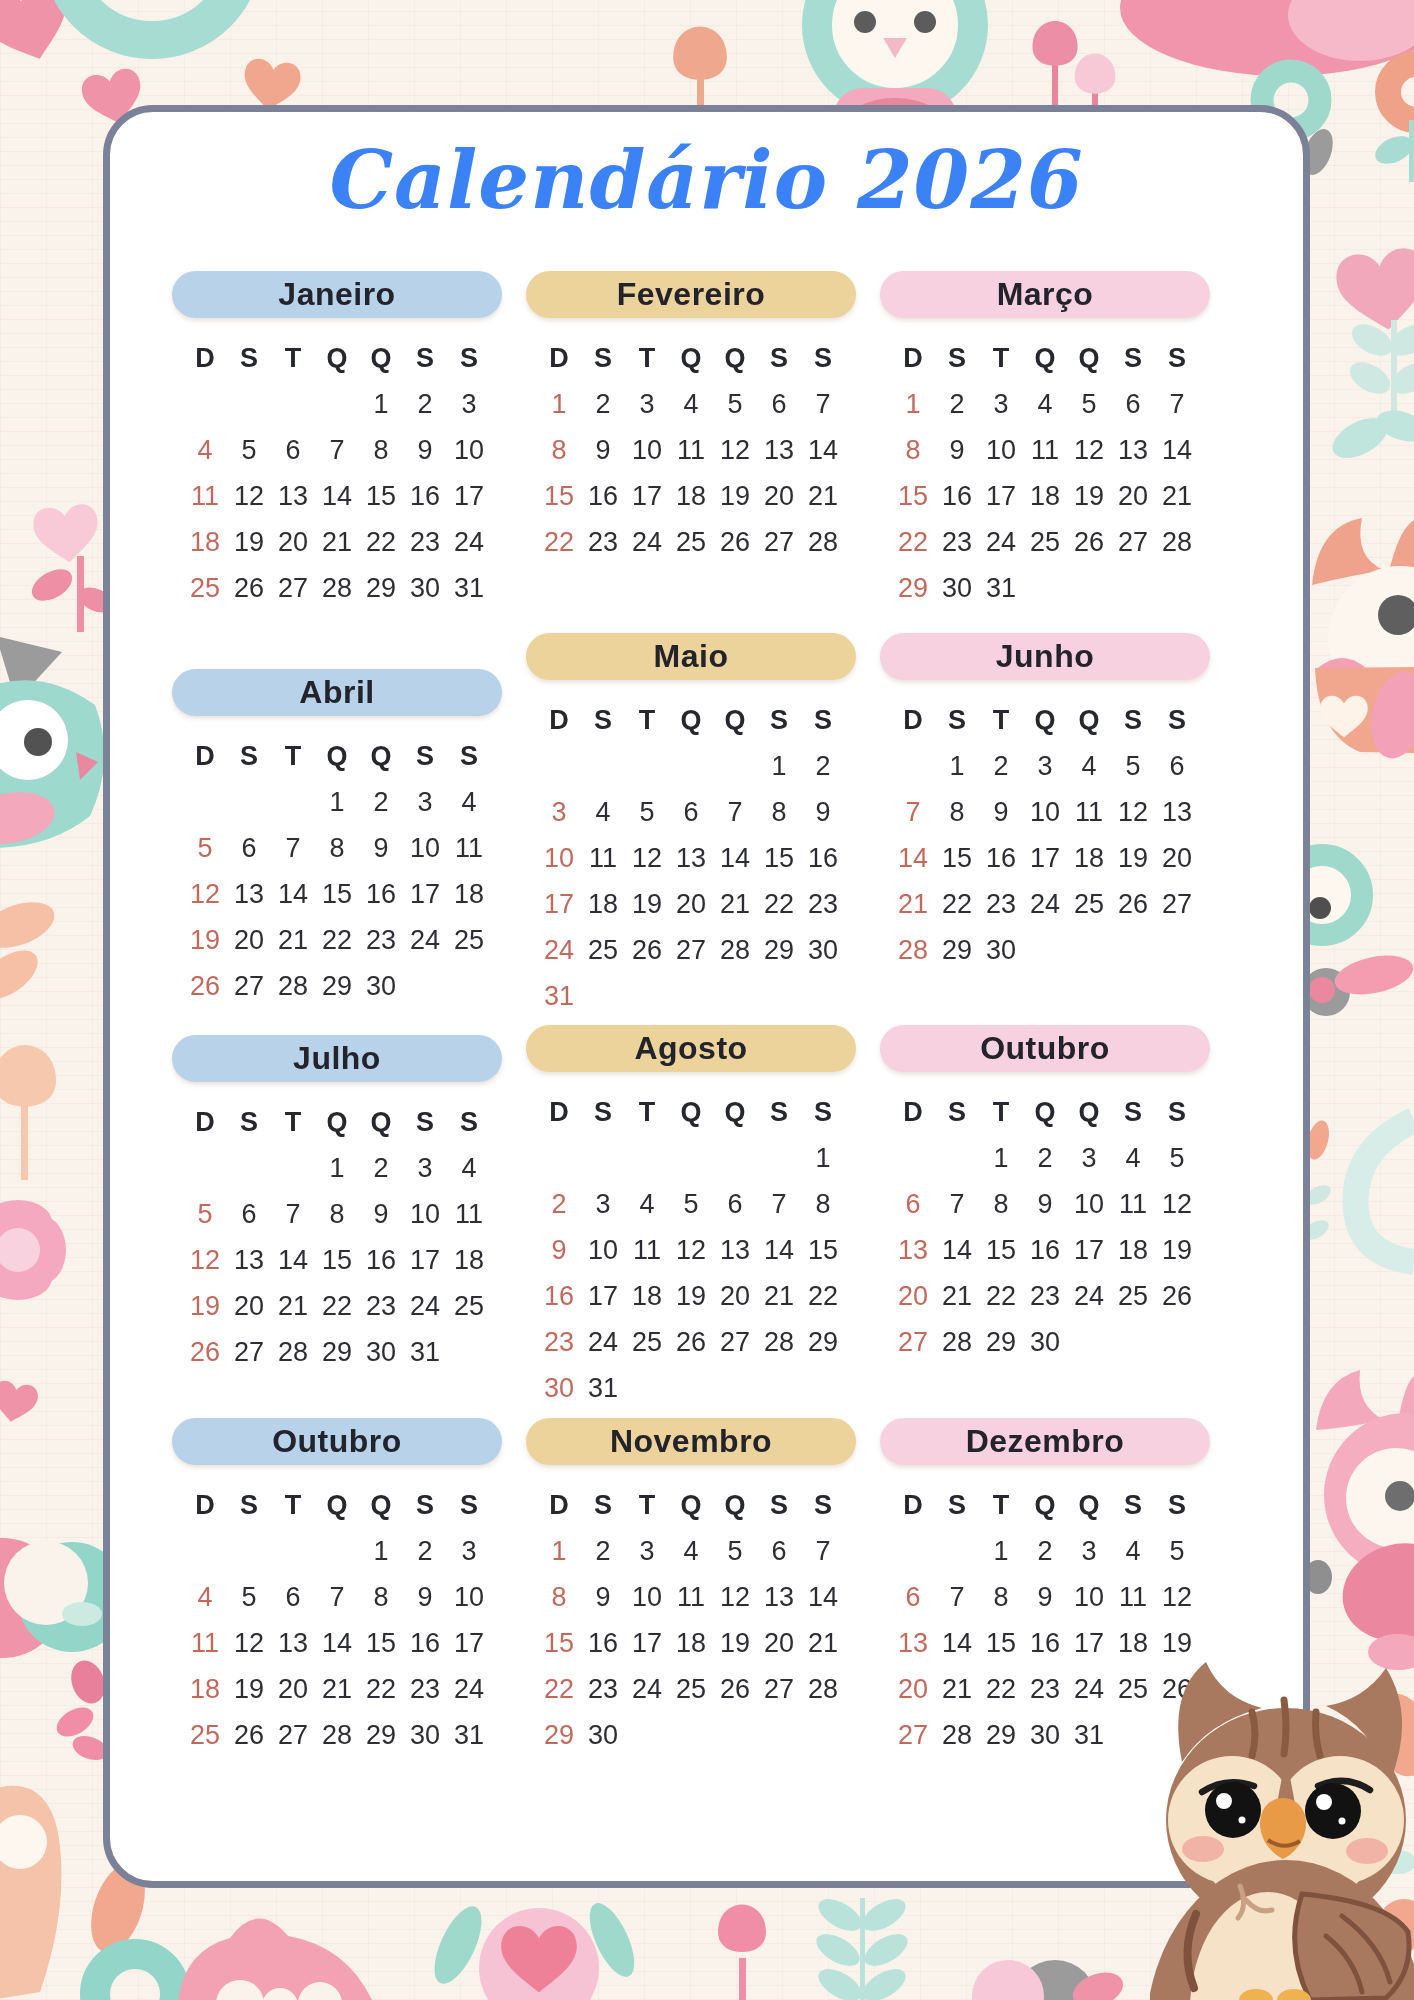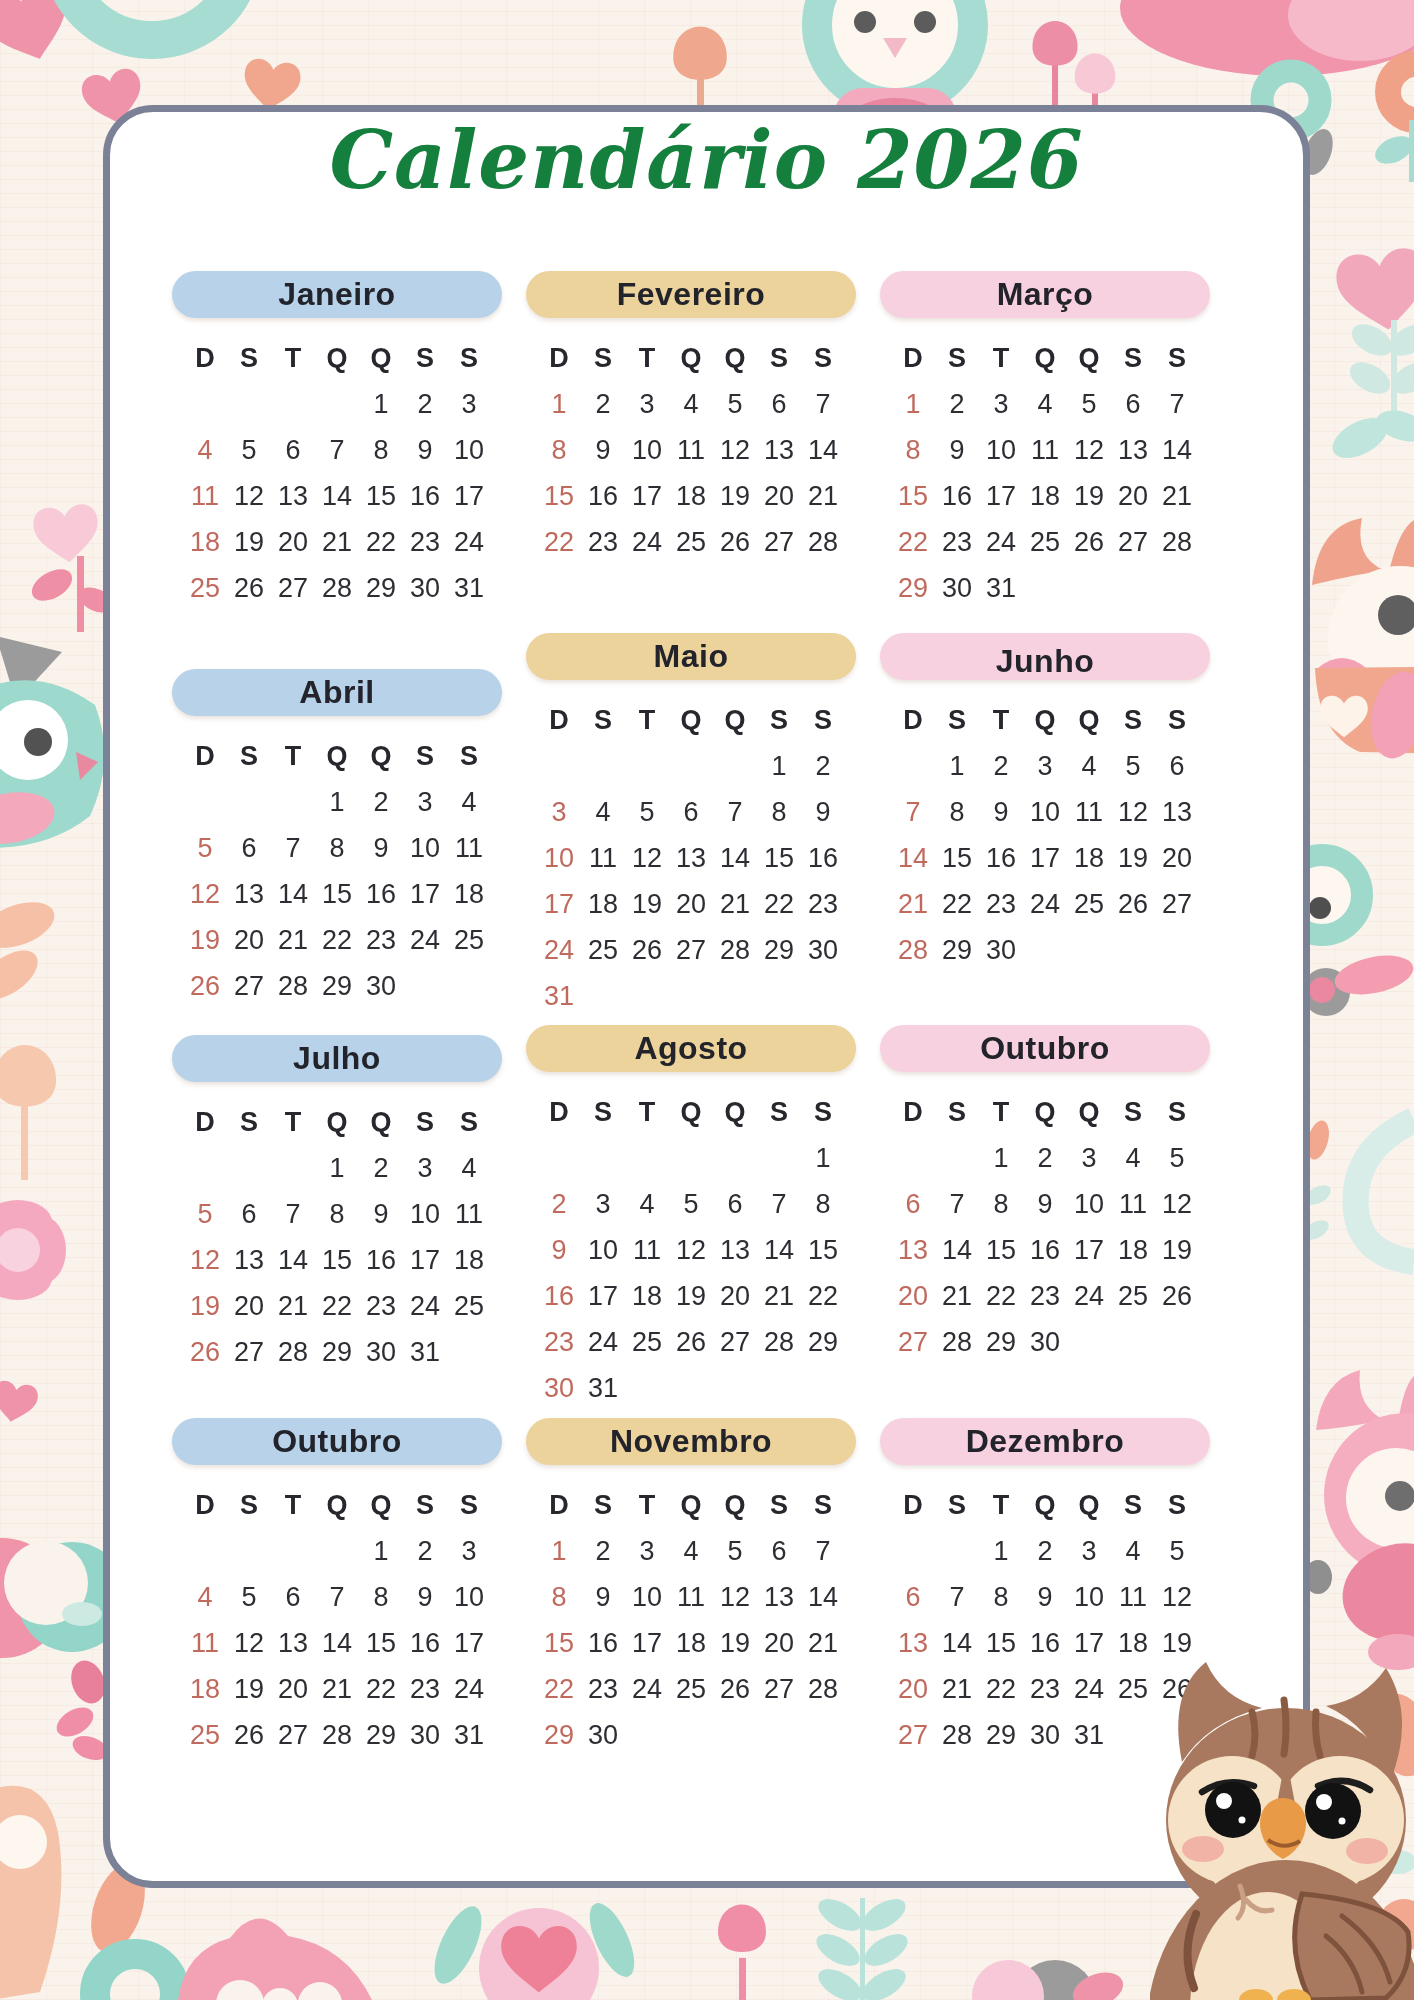--- a/index.html
+++ b/index.html
@@ -15,23 +15,23 @@
       repeating-linear-gradient(0deg, rgba(222,168,160,.12) 0 1px, transparent 1px 14px),
       repeating-linear-gradient(90deg, rgba(205,185,170,.10) 0 1px, transparent 1px 46px);
   }
   svg.bg{position:absolute;left:0;top:0;z-index:1;}
   .card{
     position:absolute;left:103px;top:105px;width:1207px;height:1783px;
     box-sizing:border-box;background:var(--card-background,#fff);
     border:7px solid var(--card-border,#7b8197);border-radius:50px;z-index:2;
   }
   .title{
-    position:absolute;top:0;left:0;width:100%;text-align:center;
+    position:absolute;top:20px;left:0;width:100%;text-align:center;
     font-family:"DejaVu Serif",serif;font-style:italic;font-weight:bold;
-    font-size:80px;line-height:1.2;color:#15803d;letter-spacing:1px;
+    font-size:80px;line-height:1.2;color:#3b82f6;letter-spacing:1px;
   }
   .month{position:absolute;width:330px;}
   .r0{top:159px}.r1{top:521px}.r2{top:913px}.r3{top:1306px}
   .c0{left:62px}.c1{left:416px}.c2{left:770px}
   .pill{
     height:47px;border-radius:24px;display:flex;align-items:center;justify-content:center;
     font-size:32px;font-weight:600;color:#23242b;letter-spacing:.5px;
     box-shadow:0 3px 4px rgba(190,165,150,.30);
   }
   .grid{
@@ -457,21 +457,21 @@
           <span class="day sun">31</span>
           <span class="day"></span>
           <span class="day"></span>
           <span class="day"></span>
           <span class="day"></span>
           <span class="day"></span>
           <span class="day"></span>
         </div>
       </div>
     <div class="month r1 c2">
-        <div class="pill" style="background: rgb(247, 209, 224); align-items: flex-end;">
+        <div class="pill" style="background: rgb(247, 209, 224);">
           <span>Junho</span>
         </div>
         <div class="grid">
           <span class="wd">D</span>
           <span class="wd">S</span>
           <span class="wd">T</span>
           <span class="wd">Q</span>
           <span class="wd">Q</span>
           <span class="wd">S</span>
           <span class="wd">S</span>

